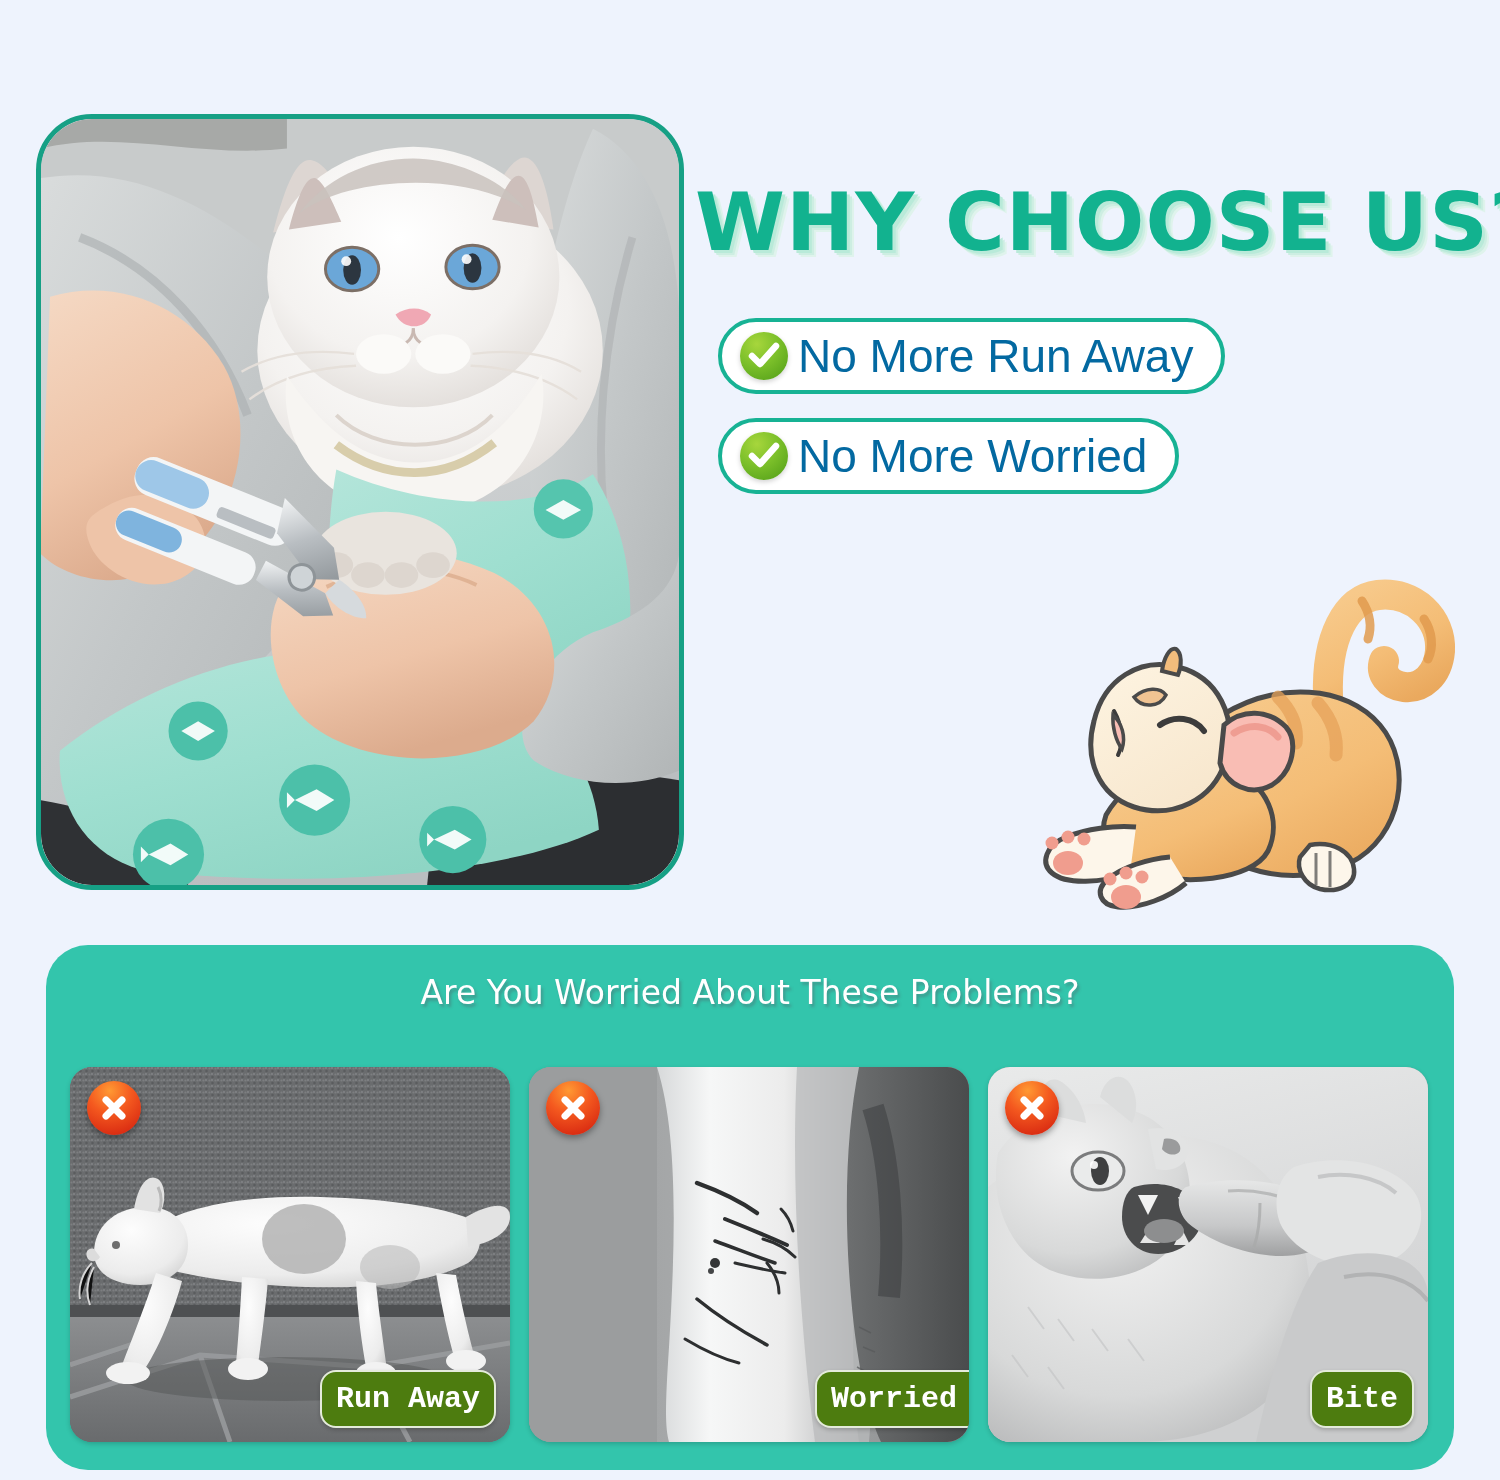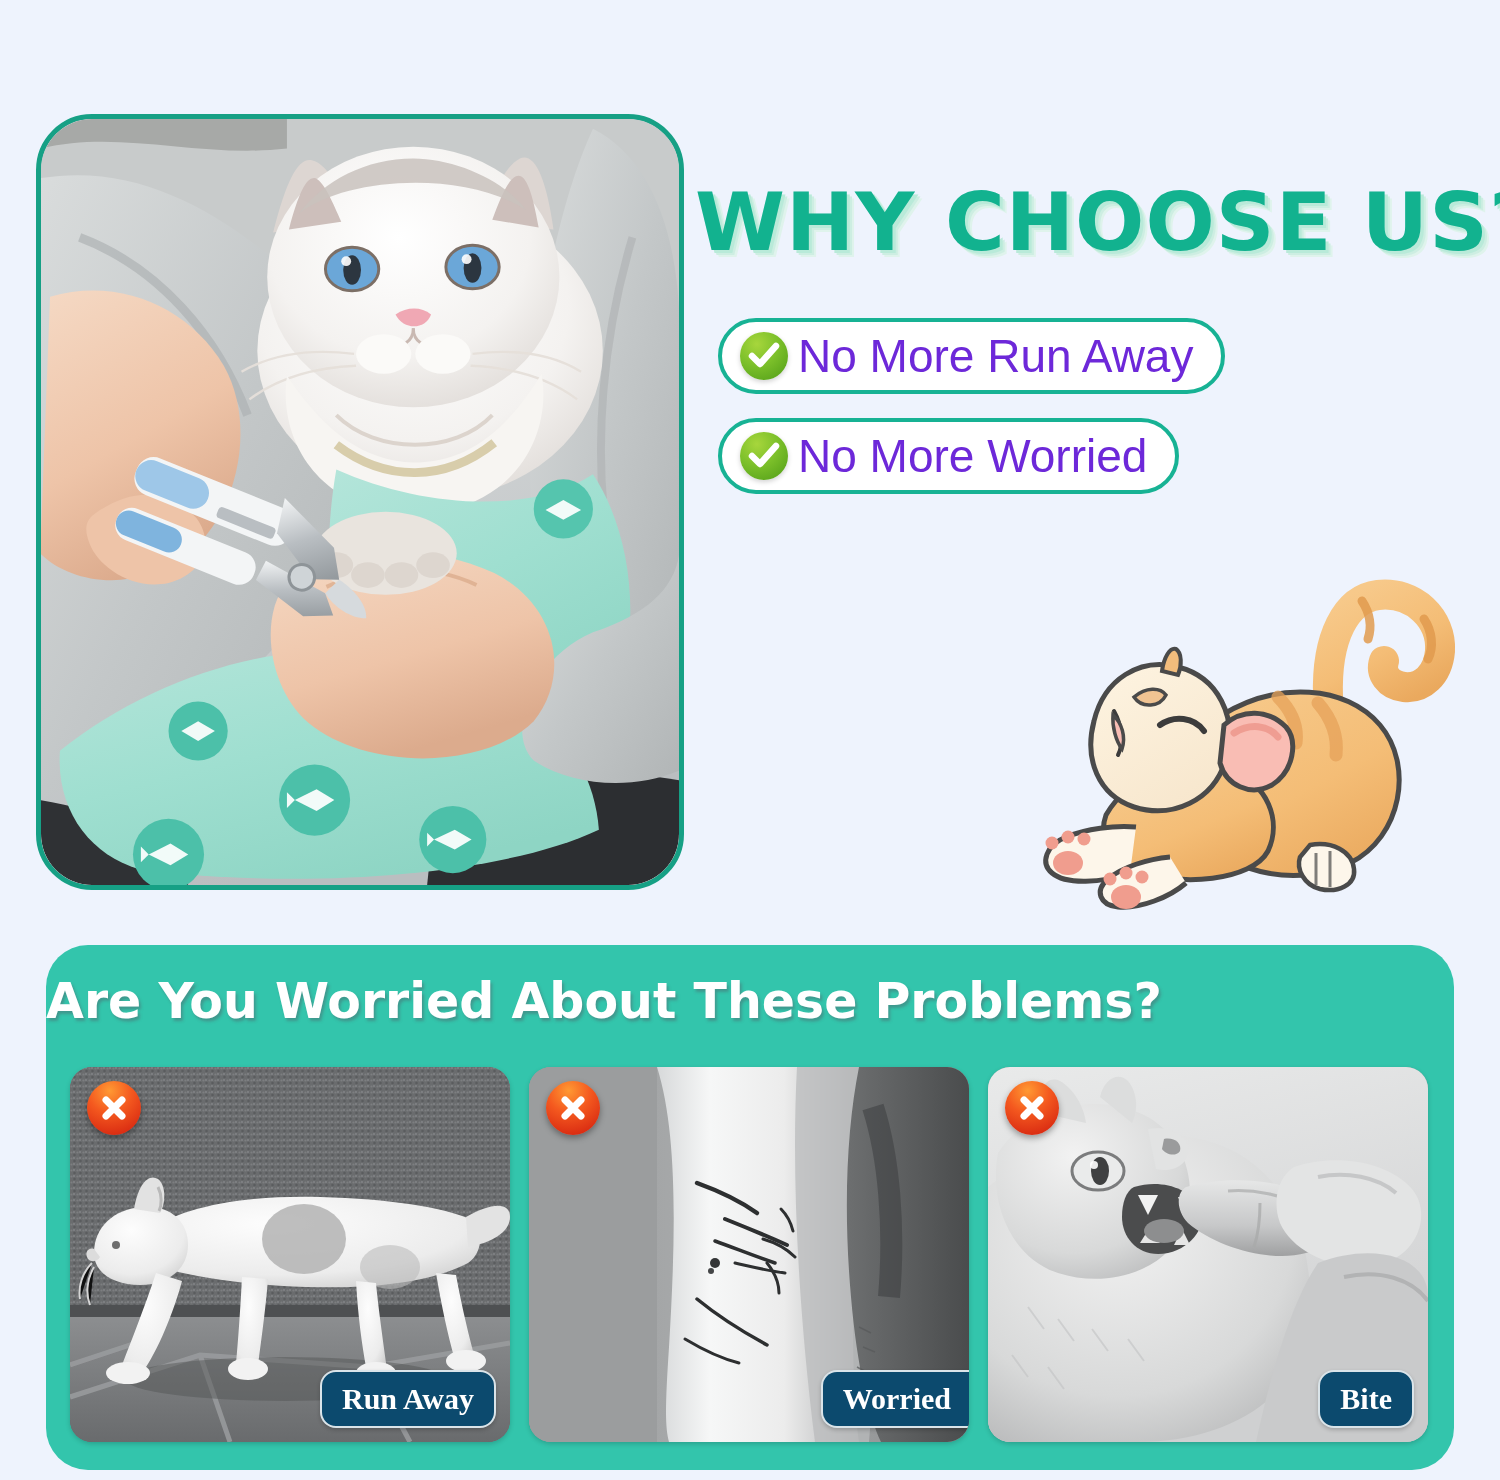--- a/index.html
+++ b/index.html
@@ -54,37 +54,37 @@
     height:76px;
   }
   .check-badge{
     width:48px;height:48px;flex:0 0 48px;border-radius:50%;
     background:radial-gradient(circle at 35% 25%, #a7d63c 0%, #7cc02a 45%, #4e9b16 100%);
     box-shadow:0 2px 5px rgba(0,0,0,.18);
     display:flex;align-items:center;justify-content:center;
   }
   .check-badge svg{width:34px;height:34px;display:block;}
   .pill-text{
-    font-size:46px;color:#6d28d9;white-space:nowrap;line-height:1;
+    font-size:46px;color:#0369a1;white-space:nowrap;line-height:1;
     font-family:"Liberation Sans", sans-serif;
   }
 
   
   .cartoon-cat{position:absolute;left:1010px;top:575px;width:470px;height:345px;}
   .cartoon-cat svg{width:100%;height:100%;display:block;}
 
   
   .problem-panel{
     position:absolute;left:46px;top:945px;width:1408px;height:525px;
     background:#33c5ac;border-radius:42px;box-sizing:border-box;
   }
   .panel-heading{
-    position:absolute;left:0;top:28px;width:100%;
+    position:absolute;left:0;top:28px;width:100%;text-align:center;
     font-family:"DejaVu Sans", sans-serif;
-    font-weight:bold;font-size:49px;color:#ffffff;
+    font-weight:normal;font-size:33px;color:#ffffff;
     letter-spacing:0px;
     text-shadow:2px 3px 3px rgba(80,90,100,.42);
     white-space:nowrap;
   }
   .cards{
     position:absolute;left:24px;top:122px;
     display:flex;gap:19px;
   }
   .pcard{
     position:relative;width:440px;height:375px;border-radius:22px;overflow:hidden;
@@ -94,24 +94,24 @@
   .pcard svg.photo{position:absolute;inset:0;width:100%;height:100%;display:block;}
   .x-badge{
     position:absolute;left:17px;top:14px;width:54px;height:54px;border-radius:50%;
     background:radial-gradient(circle at 42% 18%, #ff9933 0%, #f4591f 40%, #cf1a0d 100%);
     box-shadow:0 3px 6px rgba(0,0,0,.35);
     display:flex;align-items:center;justify-content:center;
   }
   .x-badge svg{width:32px;height:32px;display:block;}
   .card-label{
     position:absolute;right:0px;bottom:12px;
-    background:#0c4a6e;color:#ffffff;
-    font-family:Liberation Serif, serif;
+    background:#4d7c0f;color:#ffffff;
+    font-family:Liberation Mono, monospace;
     font-weight:bold;font-size:30px;
-    padding:10px 20px;border-radius:16px;
+    padding:10px 14px;border-radius:16px;
     border:2px solid rgba(255,255,255,.85);
     white-space:nowrap;
     box-shadow:0 2px 4px rgba(0,0,0,.2);
   }
   .pcard.first .card-label{right:14px;bottom:14px;}
   .pcard.second .card-label{right:-2px;bottom:14px;border-right:none;border-radius:16px 0 0 16px;}
   .pcard.third .card-label{right:14px;bottom:14px;margin-left:32px;}
 </style>
 </head>
 <body>

